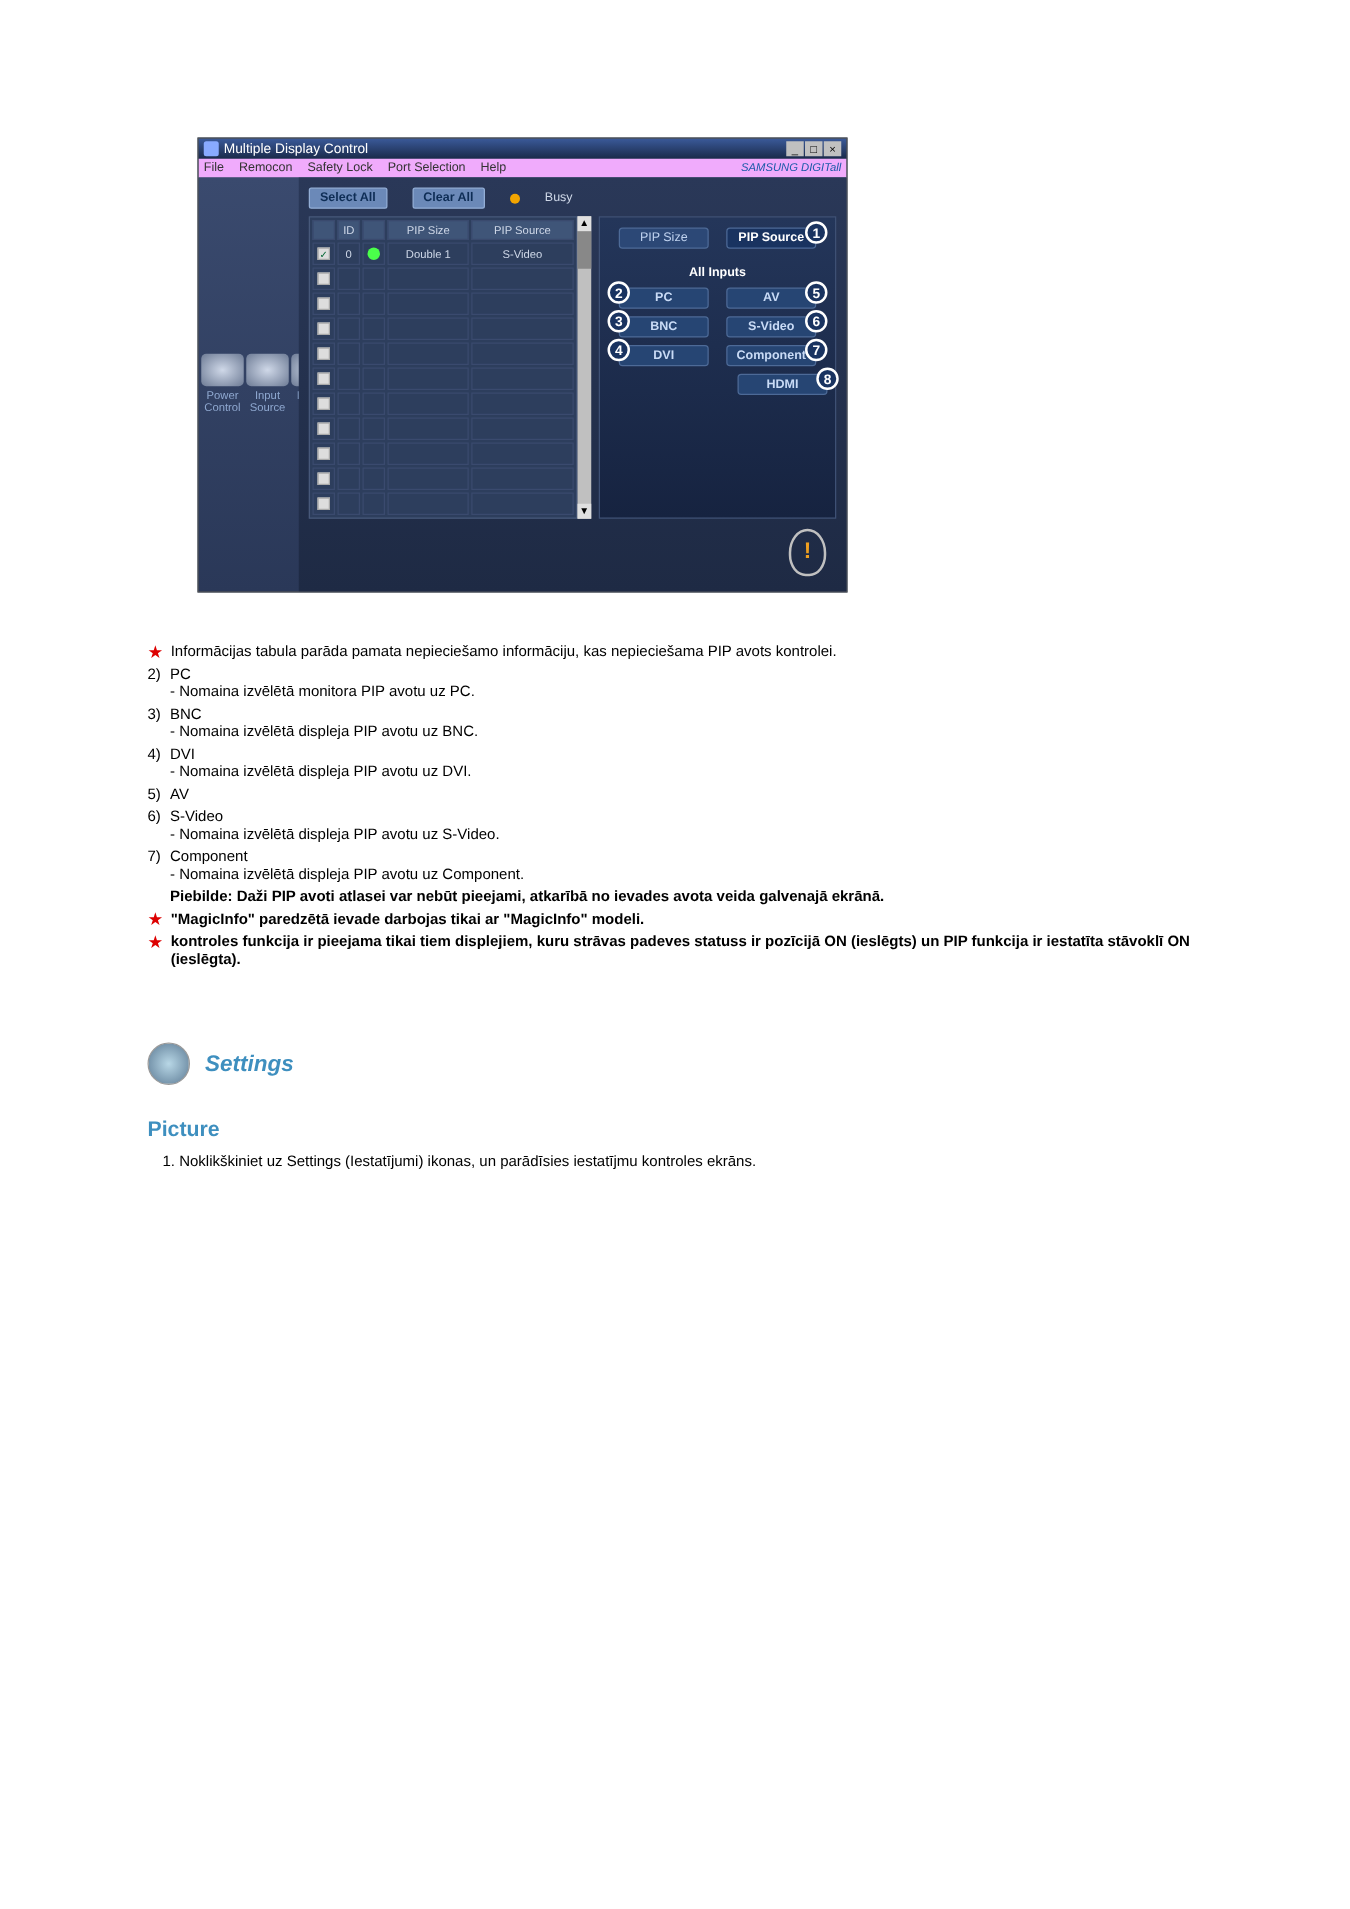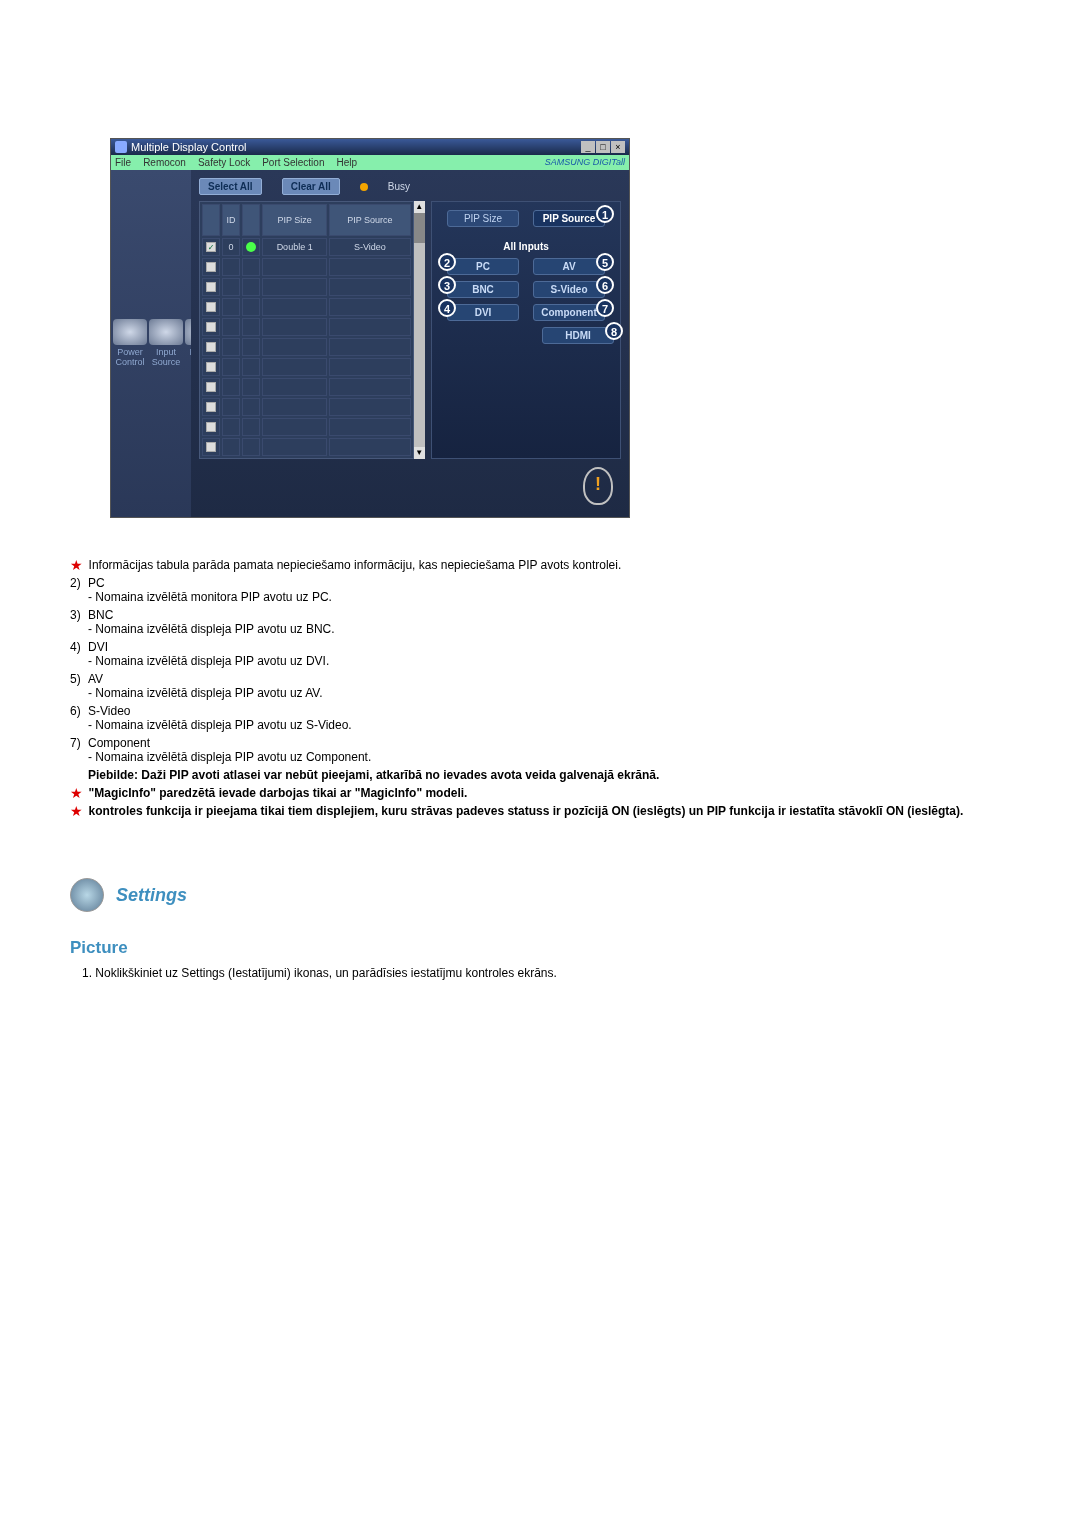--- a/index.html
+++ b/index.html
@@ -1,27 +1,27 @@
 <!DOCTYPE html>
 <html><head>
 <meta charset="utf-8">
 <style>
   * { box-sizing: border-box; margin: 0; padding: 0; }
   body { font-family: Arial, sans-serif; font-size: 12px; background: #fff; width: 1080px; }
-  .page { padding: 88px 70px; }
+  .page { padding: 60px 70px; margin-left: 48px; }
 
   
   .app-window { width: 520px; margin: 50px 40px 40px 40px; border: 1px solid #555; background: #2d3e5d; position: relative; }
   .titlebar { background: linear-gradient(#3a5998, #1a2a4a); color: #fff; font-size: 11px; padding: 2px 4px; display:flex; align-items:center; justify-content:space-between; }
   .titlebar-left { display:flex; align-items:center; gap:4px; }
   .titlebar-icon { width:12px; height:12px; background:#88aaff; border-radius:2px; }
   .winctrl { display:flex; gap:1px; }
   .winctrl div { width:14px; height:12px; background:#c0c0c0; font-size:9px; text-align:center; line-height:12px; color:#000; }
 
-  .menubar { background:#86efac; font-size:10px; padding:2px 4px; display:flex; gap:12px; color:#333; }
+  .menubar { background:#f0abfc; font-size:10px; padding:2px 4px; display:flex; gap:12px; color:#333; }
   .menubar .brand { margin-left:auto; color:#1a5aa8; font-weight:normal; font-style:italic; font-size:9px; }
 
   .app-body { display:flex; background: linear-gradient(#3a4a6e, #2a3858); }
   .sidebar { width:80px; padding:6px 2px; display:flex; flex-direction:row; align-items:center; gap:2px; }
   .sb-item { width:72px; text-align:center; color:#8fa8d0; font-size:9px; padding:2px 0 4px 0; }
   .sb-item.active { color:#ffd633; }
   .sb-icon { width:34px; height:26px; margin:0 auto 2px auto; background:radial-gradient(#cfd8e8,#6c7a94); border-radius:4px; position:relative; }
   .sb-icon.pip::after{content:"";position:absolute;right:3px;bottom:3px;width:8px;height:6px;background:#e0a030;border-radius:1px;}
   .sb-icon.time{border-radius:50%;}
   .sb-icon.maint{background:radial-gradient(#888,#555);}
@@ -31,21 +31,21 @@
   .act-btn { background:#6b89b8; border:1px solid #93aed6; color:#0e2d55; font-weight:bold; font-size:10px; padding:2px 8px; border-radius:2px; }
   .busy-dot{width:8px;height:8px;background:#f3a500;border-radius:50%;}
   .busy-text{color:#cfd8e8;font-size:10px;}
 
   .content-row { display:flex; gap:6px; }
 
   
   .table-wrap { flex:0 0 226px; display:flex; }
   .table { border:1px solid #47587a; background:#2d3e5d; font-size:9px; color:#cfd8e8; width:100%; }
   .table th, .table td { border:1px solid #3a4a6e; height:18px; text-align:center; }
-  .table th { background:#3f5578; font-weight:normal; height:32px; }
+  .table th { background:#3f5578; font-weight:normal; height:16px; }
   .col-chk{width:18px;}
   .col-id{width:18px;}
   .col-st{width:18px;}
   .scrollbar-v{width:12px; background:#c0c0c0; display:flex; flex-direction:column;}
   .scrollbar-v .arr{height:12px;background:#e0e0e0;font-size:8px;text-align:center;line-height:12px;}
   .scrollbar-v .track{flex:1;}
   .scrollbar-v .thumb{height:30px; background:#888;}
   .chk{width:10px;height:10px;border:1px solid #aaa;background:#ddd;margin:auto;}
   .chk.checked::after{content:"✓";font-size:8px;color:#063;display:block;line-height:9px;}
   .st-dot{width:10px;height:10px;border-radius:50%;background:#13b613;margin:auto;}
@@ -286,21 +286,21 @@
 
   <div class="star-line">
     <span class="star">★</span>
     <span>Informācijas tabula parāda pamata nepieciešamo informāciju, kas nepieciešama PIP avots kontrolei.</span>
   </div>
 
   <div class="list-block">
     <div class="list-item"><span class="num">2)</span><span>PC</span><div class="list-sub">- Nomaina izvēlētā monitora PIP avotu uz PC.</div></div>
     <div class="list-item"><span class="num">3)</span><span>BNC</span><div class="list-sub">- Nomaina izvēlētā displeja PIP avotu uz BNC.</div></div>
     <div class="list-item"><span class="num">4)</span><span>DVI</span><div class="list-sub">- Nomaina izvēlētā displeja PIP avotu uz DVI.</div></div>
-    <div class="list-item"><span class="num">5)</span><span>AV</span><div class="list-sub">- Nomaina izvēlētā displeja PIP avotu uz AV.</div></div>
+    <div class="list-item"><span class="num">5)</span><span>AV</span></div>
     <div class="list-item"><span class="num">6)</span><span>S-Video</span><div class="list-sub">- Nomaina izvēlētā displeja PIP avotu uz S-Video.</div></div>
     <div class="list-item"><span class="num">7)</span><span>Component</span><div class="list-sub">- Nomaina izvēlētā displeja PIP avotu uz Component.</div></div>
   </div>
 
   <div class="list-sub bold" style="margin-left:18px;">Piebilde: Daži PIP avoti atlasei var nebūt pieejami, atkarībā no ievades avota veida galvenajā ekrānā.</div>
 
   <div class="star-line">
     <span class="star">★</span>
     <span class="bold">"MagicInfo" paredzētā ievade darbojas tikai ar "MagicInfo" modeli.</span>
   </div>

